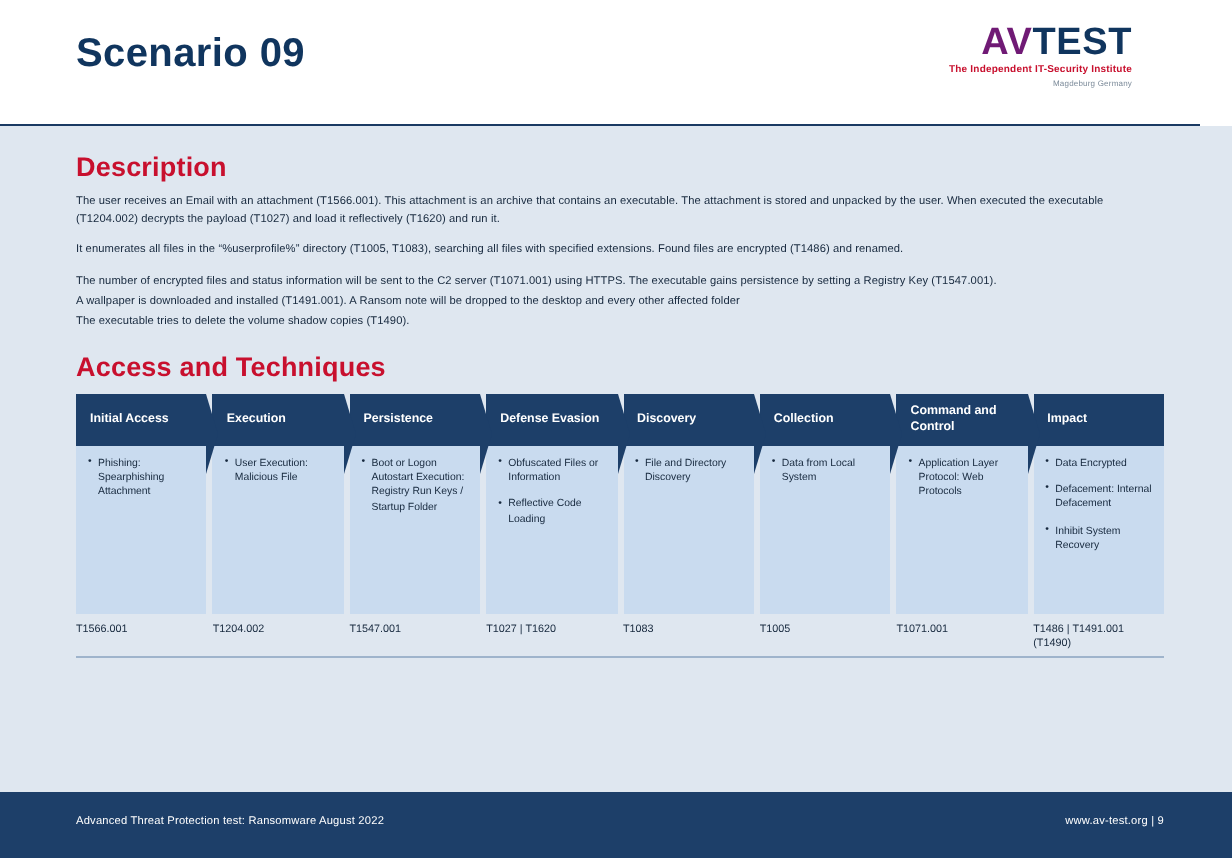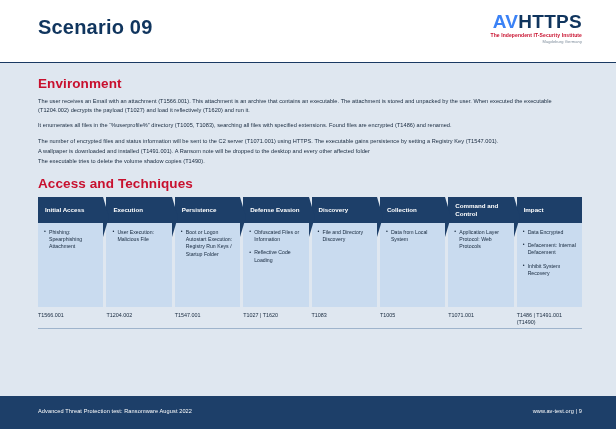--- a/index.html
+++ b/index.html
@@ -17,21 +17,21 @@
     position: relative;
     width: 616px;
     height: 429px;
     background: #ffffff;
     box-sizing: border-box;
   }
 
   
   .header {
     position: absolute;
-    top: 0; left: 0; right: 0;
+    top: 0; left: 0; right: 16px;
     height: 62px;
     background: #ffffff;
     border-bottom: 1px solid #1a3a63;
   }
   .header-title {
     position: absolute;
     left: 38px;
     top: 16px;
     font-size: 20px;
     font-weight: bold;
@@ -45,21 +45,21 @@
     text-align: right;
   }
   .logo-main {
     font-size: 19px;
     font-weight: bold;
     color: #10355e;
     line-height: 20px;
     letter-spacing: 0.3px;
   }
   .logo-av {
-    color: #3b82f6;
+    color: #701a75;
   }
   .logo-sub {
     font-size: 5px;
     color: #c8102e;
     font-weight: bold;
     line-height: 7px;
     letter-spacing: 0.1px;
   }
   .logo-sub2 {
     font-size: 4px;
@@ -200,31 +200,31 @@
   }
 </style>
 </head>
 <body>
 
 <div class="page">
 
   <div class="header">
     <div class="header-title">Scenario 09</div>
     <div class="logo">
-      <div class="logo-main"><span class="logo-av">AV</span><span>HTTPS</span></div>
+      <div class="logo-main"><span class="logo-av">AV</span><span>TEST</span></div>
       <div class="logo-sub">The Independent IT-Security Institute</div>
       <div class="logo-sub2">Magdeburg Germany</div>
     </div>
   </div>
 
   <div class="body-panel">
     <div class="content">
 
       <div class="section-desc">
-        <h2 class="section-title">Environment</h2>
+        <h2 class="section-title">Description</h2>
         <p class="para">The user receives an Email with an attachment (T1566.001). This attachment is an archive that contains an executable. The attachment is stored and unpacked by the user. When executed the executable (T1204.002) decrypts the payload (T1027) and load it reflectively (T1620) and run it.</p>
         <p class="para">It enumerates all files in the “%userprofile%” directory (T1005, T1083), searching all files with specified extensions. Found files are encrypted (T1486) and renamed.</p>
         <p class="para tight">The number of encrypted files and status information will be sent to the C2 server (T1071.001) using HTTPS. The executable gains persistence by setting a Registry Key (T1547.001).</p>
         <p class="para tight">A wallpaper is downloaded and installed (T1491.001). A Ransom note will be dropped to the desktop and every other affected folder</p>
         <p class="para">The executable tries to delete the volume shadow copies (T1490).</p>
       </div>
 
 
       <div class="section-tactics">
         <h2 class="section-title">Access and Techniques</h2>

